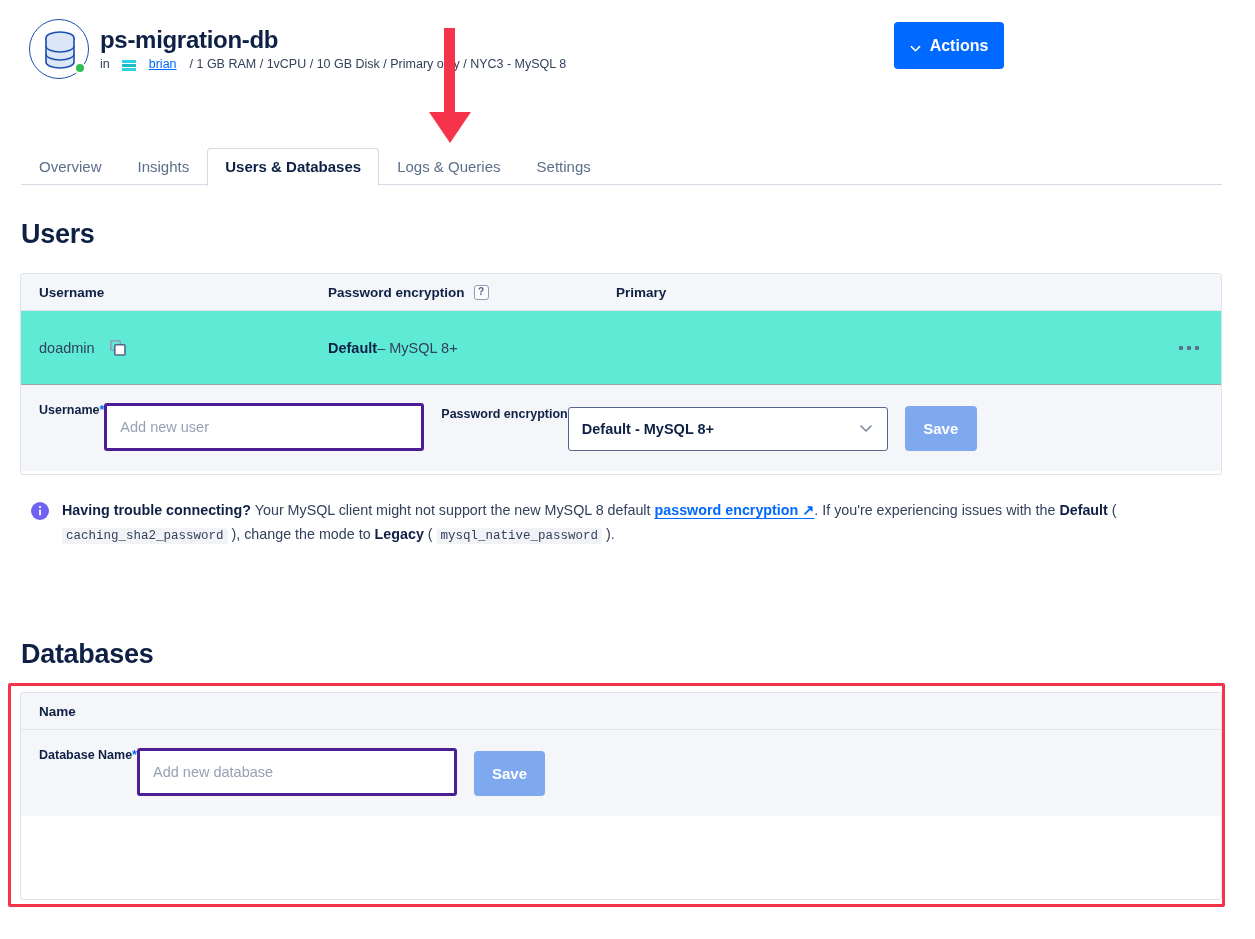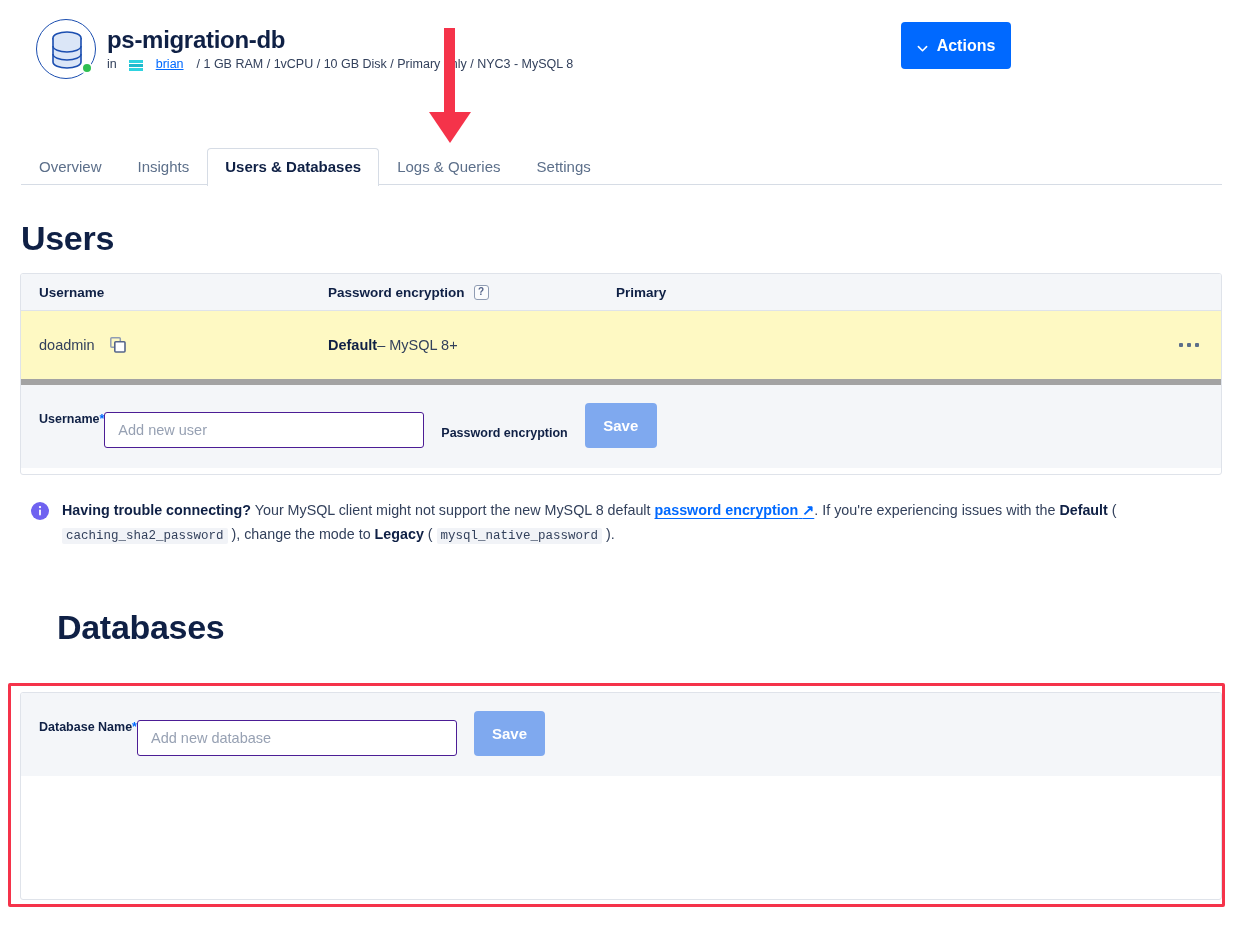--- a/index.html
+++ b/index.html
@@ -7,21 +7,21 @@
     margin: 0; padding: 0;
     width: 1255px; height: 939px;
     background: #ffffff;
     font-family: "Liberation Sans", sans-serif;
     color: #0f2045;
     overflow: hidden;
   }
   .page { position: relative; width: 1255px; height: 939px; }
 
   
-  .header { position: absolute; left: 15px; top: 0; width: 1029px; height: 96px; padding-left: 24px; }
+  .header { position: absolute; left: 8px; top: 0; width: 1029px; height: 96px; padding-left: 24px; }
   .db-avatar {
     position: absolute; left: 21px; top: 19px;
     width: 60px; height: 60px; border-radius: 50%;
     border: 1.6px solid #1b4eb0; background: #ffffff;
   }
   .db-avatar svg { position: absolute; left: 13px; top: 11px; }
   .status-dot {
     position: absolute; left: 66px; top: 62px;
     width: 12px; height: 12px; border-radius: 50%;
     background: #2fbf52; border: 2px solid #ffffff;
@@ -69,24 +69,24 @@
   }
   .tab.active {
     color: #0f2045; font-weight: bold;
     background: #ffffff;
     border-color: #d6dce5;
   }
 
   
   .section-title {
     position: absolute; left: 21px;
-    font-size: 34px; font-weight: bold; color: #0f2045; letter-spacing: -0.3px; text-align: center;
+    font-size: 27px; font-weight: bold; color: #0f2045; letter-spacing: -0.3px; text-align: center;
   }
   #users-title { top: 219px; }
-  #databases-title { top: 608px; margin-left: 36px; }
+  #databases-title { top: 639px; }
 
   .card {
     position: absolute;
     border: 1px solid #dfe3ea; border-radius: 3px;
     background: #ffffff; overflow: hidden;
   }
   #users-card { left: 20px; top: 273px; width: 1202px; height: 202px; }
   #databases-card { left: 20px; top: 692px; width: 1202px; height: 208px; }
 
   .thead {
@@ -102,21 +102,21 @@
 
   .help-icon {
     width: 15px; height: 15px; border: 1px solid #8f9cb3; border-radius: 3px;
     display: inline-flex; align-items: center; justify-content: center;
     font-size: 10px; font-weight: bold; color: #55658a; line-height: 1;
     background: #fbfcfd; cursor: pointer;
   }
 
   .trow {
     height: 74px; display: flex; align-items: center;
-    background: #fef9c3; border-bottom: 6px solid #a3a3a3;
+    background: #5eead4; border-bottom: 1px solid #a3a3a3;
     font-size: 14.5px; color: #33415c;
   }
   .td { display: flex; align-items: center; }
   .td-username { padding-left: 18px; width: 307px; gap: 15px; }
   .td-encryption { width: 288px; }
   .td-encryption b { color: #0f2045; font-weight: bold; }
   .td-password { flex: 1; }
   .td-name { padding-left: 18px; gap: 16px; }
   .link-show { color: #0069ff; cursor: pointer; font-size: 14.5px; }
 
@@ -130,21 +130,21 @@
   .formrow {
     background: #f4f6f9; padding: 18px 18px 20px 18px;
     display: flex; align-items: flex-end; gap: 17px;
   }
   .field { display: flex; flex-direction: row; }
   .field-label {
     font-size: 12.5px; font-weight: bold; color: #0f2045; margin-bottom: 8px;
   }
   .req { color: #0069ff; font-weight: bold; }
   .text-input {
-    width: 320px; height: 36px; border: 1px solid #4c1d95; border-radius: 3px;
+    width: 320px; height: 48px; border: 3px solid #4c1d95; border-radius: 3px;
     background: #ffffff; padding: 0 13px; font-size: 14.5px;
     font-family: "Liberation Sans", sans-serif; color: #0f2045; outline: none;
   }
   .text-input::placeholder { color: #97a1b3; }
   .select-box {
     width: 320px; height: 44px; border: 1px solid #56658a; border-radius: 3px;
     background: #ffffff; padding: 0 13px; font-size: 14.5px; font-weight: bold;
     color: #0f2045; display: flex; align-items: center; justify-content: space-between;
     cursor: pointer;
   }
@@ -262,20 +262,28 @@
 
     <div class="formrow">
       <div class="field">
         <div class="field-label">
           <span>Username</span><span class="req">*</span>
         </div>
         <input class="text-input" type="text" placeholder="Add new user" style="">
       </div>
       <div class="field">
         <div class="field-label">Password encryption</div>
+        <div class="select-box">
+          <span>Default - MySQL 8+</span>
+          <span>
+            <svg width="16" height="16" viewBox="0 0 16 16">
+              <path d="M3 6 L8 11 L13 6" fill="none" stroke="#7b879c" stroke-width="1.6" stroke-linecap="round" stroke-linejoin="round"></path>
+            </svg>
+          </span>
+        </div>
       </div>
       <button class="save-btn">Save</button>
     </div>
   </div>
 
   <div class="notice">
     <span class="notice-icon">
       <svg width="18" height="18" viewBox="0 0 18 18">
         <circle cx="9" cy="9" r="9" fill="#6f62f0"></circle>
         <rect x="8.1" y="7.4" width="1.8" height="6" rx="0.9" fill="#ffffff"></rect>
@@ -283,20 +291,23 @@
       </svg>
     </span>
     <div>
       <b>Having trouble connecting?</b><span> Your MySQL client might not support the new MySQL 8 default </span><span class="ext-link"><span>password encryption</span> <span>↗</span></span><span>. If you're experiencing issues with the </span><b>Default</b><span> ( </span><code class="inline">caching_sha2_password</code><span> ), change the mode to </span><b>Legacy</b><span> ( </span><code class="inline">mysql_native_password</code><span> ).</span>
     </div>
   </div>
 
   <div class="section-title" id="databases-title">Databases</div>
 
   <div class="card" id="databases-card">
+    <div class="thead">
+      <div class="th th-name">Name</div>
+    </div>
 
 
     <div class="formrow">
       <div class="field">
         <div class="field-label">
           <span>Database Name</span><span class="req">*</span>
         </div>
         <input class="text-input" type="text" placeholder="Add new database" style="">
       </div>
       <button class="save-btn" id="db-save-btn">Save</button>

